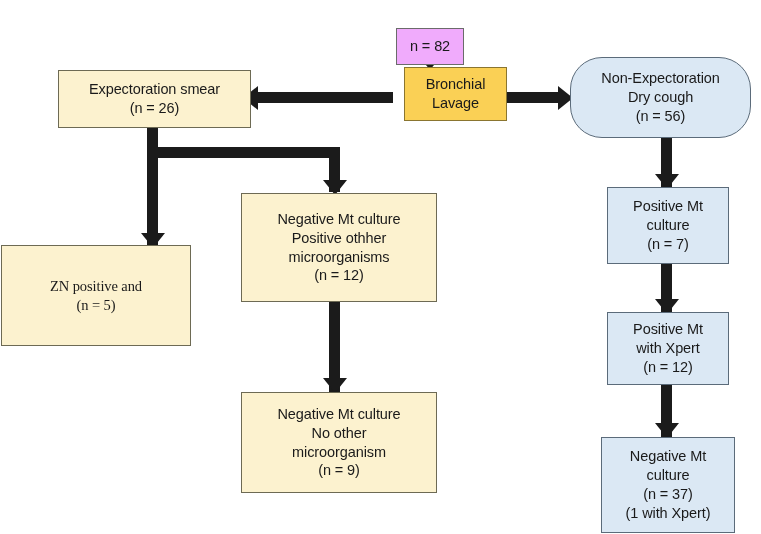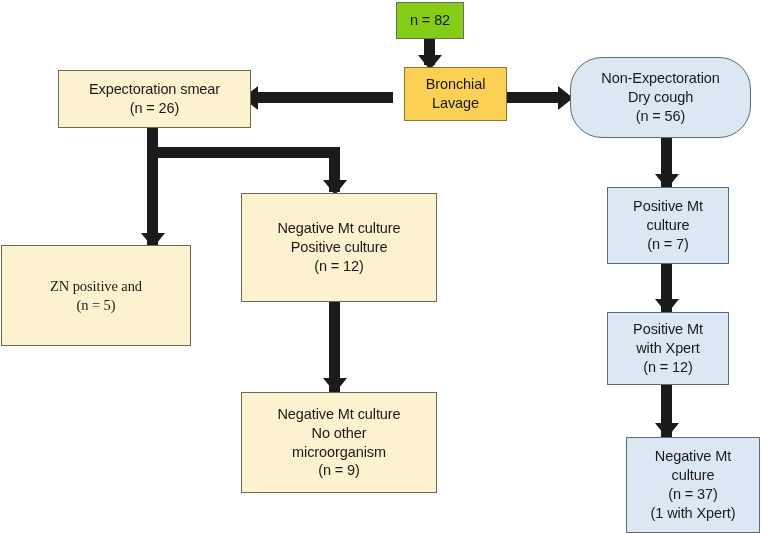--- a/index.html
+++ b/index.html
@@ -26,21 +26,21 @@
     align-items: center;
     justify-content: center;
     text-align: center;
     color: #1a1a1a;
     font-size: 14.5px;
     line-height: 1.30;
     letter-spacing: -0.1px;
   }
   .node .ln { display: block; white-space: nowrap; }
 
-  .fill-grey  { background: #84cc16; border-color: #6b6b6b; }
+  .fill-grey  { background: #f0abfc; border-color: #6b6b6b; margin-top: 26px; }
   .fill-yellow{ background: #fad055; border-color: #8a7530; }
   .fill-cream { background: #fcf2cf; border-color: #6d6a54; }
   .fill-blue  { background: #dbe8f4; border-color: #5b6b7a; }
 
   
   .conn {
     position: absolute;
     background: #1b1b1b;
   }
   .arrow {
@@ -117,21 +117,22 @@
     <span class="ln">(n = 56)</span>
   </div>
 
   <div class="node fill-cream" style="left:1px; top:245px; width:190px; height:101px;font-family:Liberation Serif, serif;">
     <span class="ln">ZN positive and</span>
     <span class="ln">(n = 5)</span>
   </div>
 
   <div class="node fill-cream" style="left:241px; top:193px; width:196px; height:109px;">
     <span class="ln">Negative Mt culture</span>
-    <span class="ln">Positive culture</span>
+    <span class="ln">Positive othher</span>
+    <span class="ln">microorganisms</span>
     <span class="ln">(n = 12)</span>
   </div>
 
   <div class="node fill-cream" style="left:241px; top:392px; width:196px; height:101px;">
     <span class="ln">Negative Mt culture</span>
     <span class="ln">No other</span>
     <span class="ln">microorganism</span>
     <span class="ln">(n = 9)</span>
   </div>
 
@@ -140,20 +141,20 @@
     <span class="ln">culture</span>
     <span class="ln">(n = 7)</span>
   </div>
 
   <div class="node fill-blue" style="left:607px; top:312px; width:122px; height:73px;">
     <span class="ln">Positive Mt</span>
     <span class="ln">with Xpert</span>
     <span class="ln">(n = 12)</span>
   </div>
 
-  <div class="node fill-blue" style="left:626px; top:437px; width:134px; height:96px;">
+  <div class="node fill-blue" style="left:601px; top:437px; width:134px; height:96px;">
     <span class="ln">Negative Mt</span>
     <span class="ln">culture</span>
     <span class="ln">(n = 37)</span>
     <span class="ln">(1 with Xpert)</span>
   </div>
 
 </div>
 
 </body></html>

